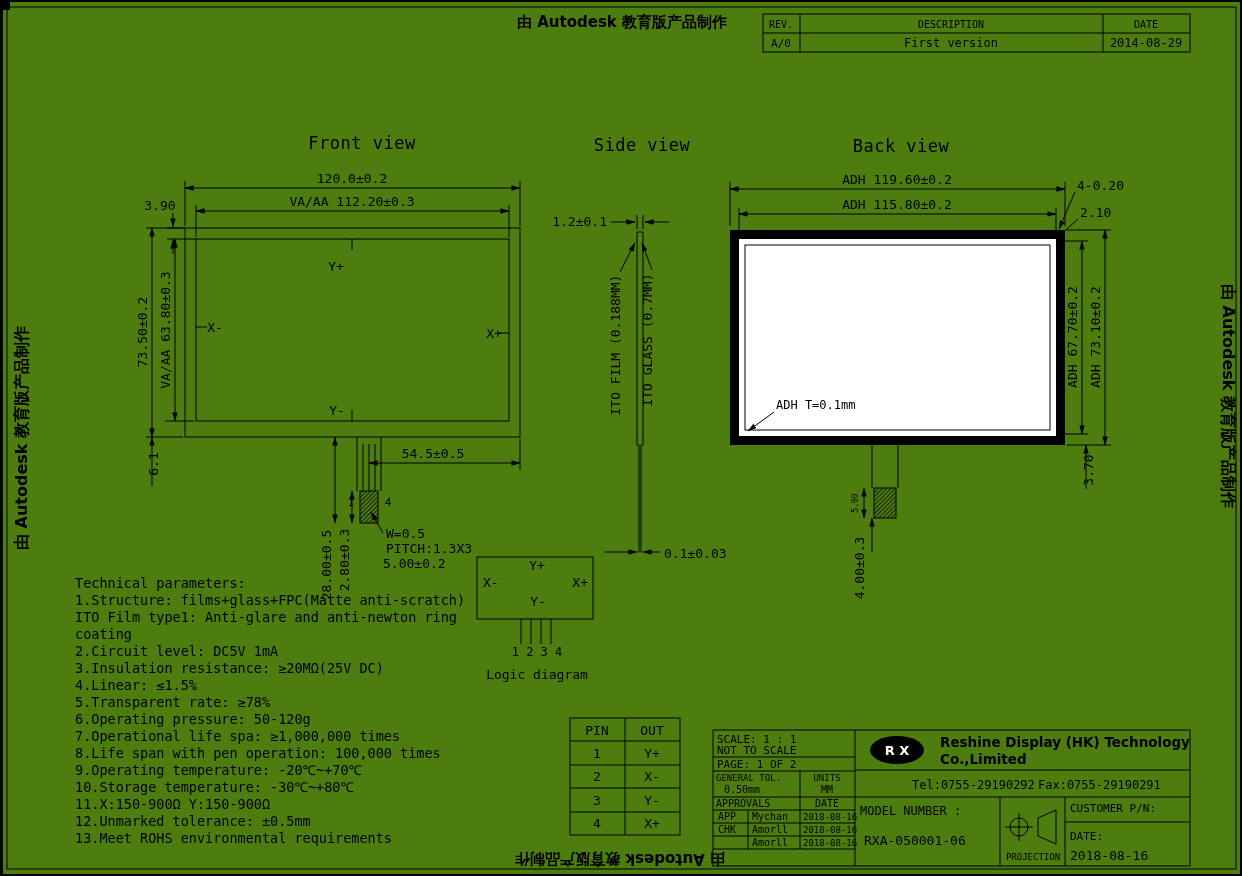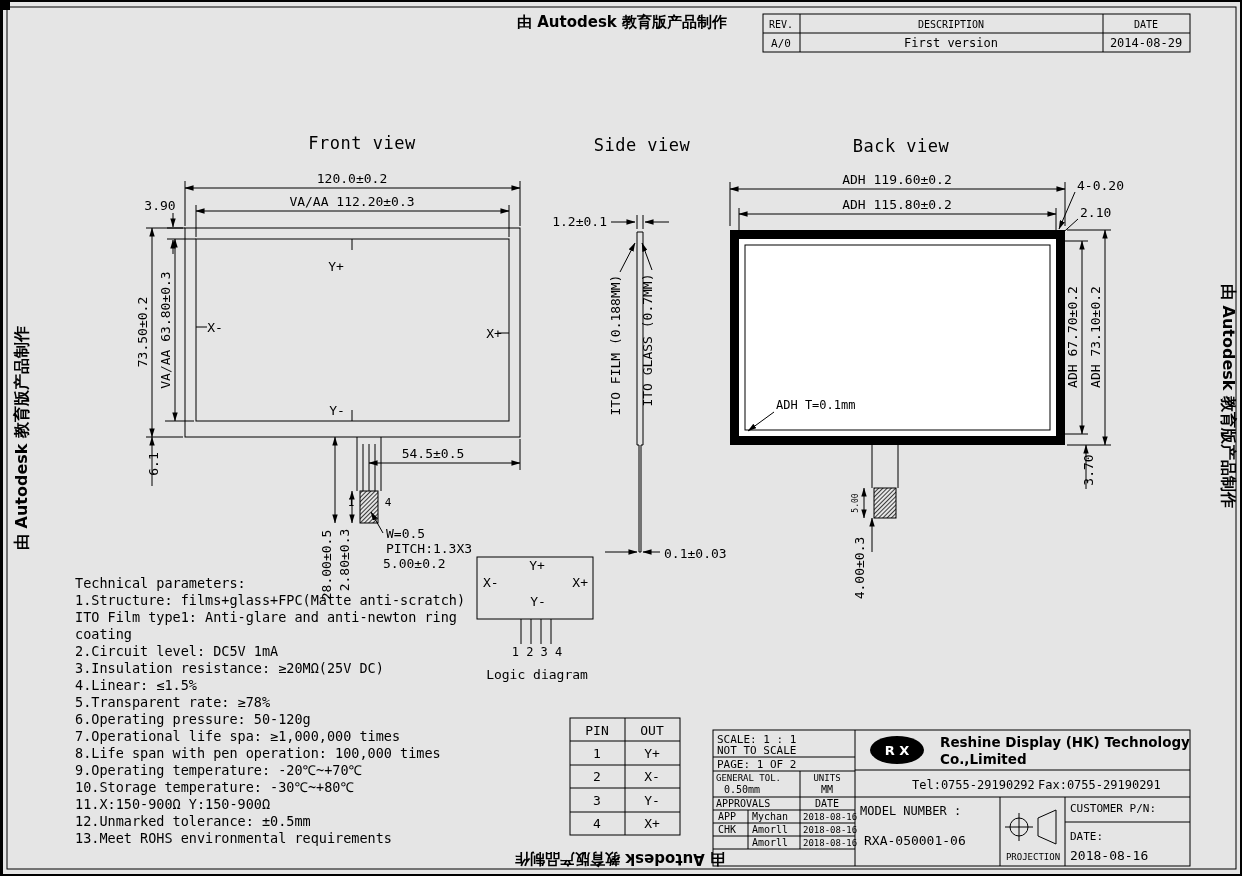--- a/index.html
+++ b/index.html
@@ -1,16 +1,16 @@
 <!DOCTYPE html>
 <html><head>
 <meta charset="utf-8">
 <style>
   html,body{margin:0;padding:0;background:#fff}
-  .page{position:relative;width:1242px;height:876px;background:#e5e5e5;overflow:hidden}
+  .page{position:relative;width:1242px;height:876px;background:#4d7c0f;overflow:hidden}
   svg{position:absolute;left:0;top:0}
   text{fill:#000}
   .t{font-family:"DejaVu Sans Mono",monospace;font-size:13px}
   .tp{font-family:"DejaVu Sans Mono",monospace;font-size:13.5px}
   .t12{font-family:"DejaVu Sans Mono",monospace;font-size:12px}
   .t11{font-family:"DejaVu Sans Mono",monospace;font-size:11px}
   .t10{font-family:"DejaVu Sans Mono",monospace;font-size:10px}
   .t9{font-family:"DejaVu Sans Mono",monospace;font-size:9px}
   .t8{font-family:"DejaVu Sans Mono",monospace;font-size:8px}
   .vt{font-family:"DejaVu Sans Mono",monospace;font-size:17px;letter-spacing:.5px}

